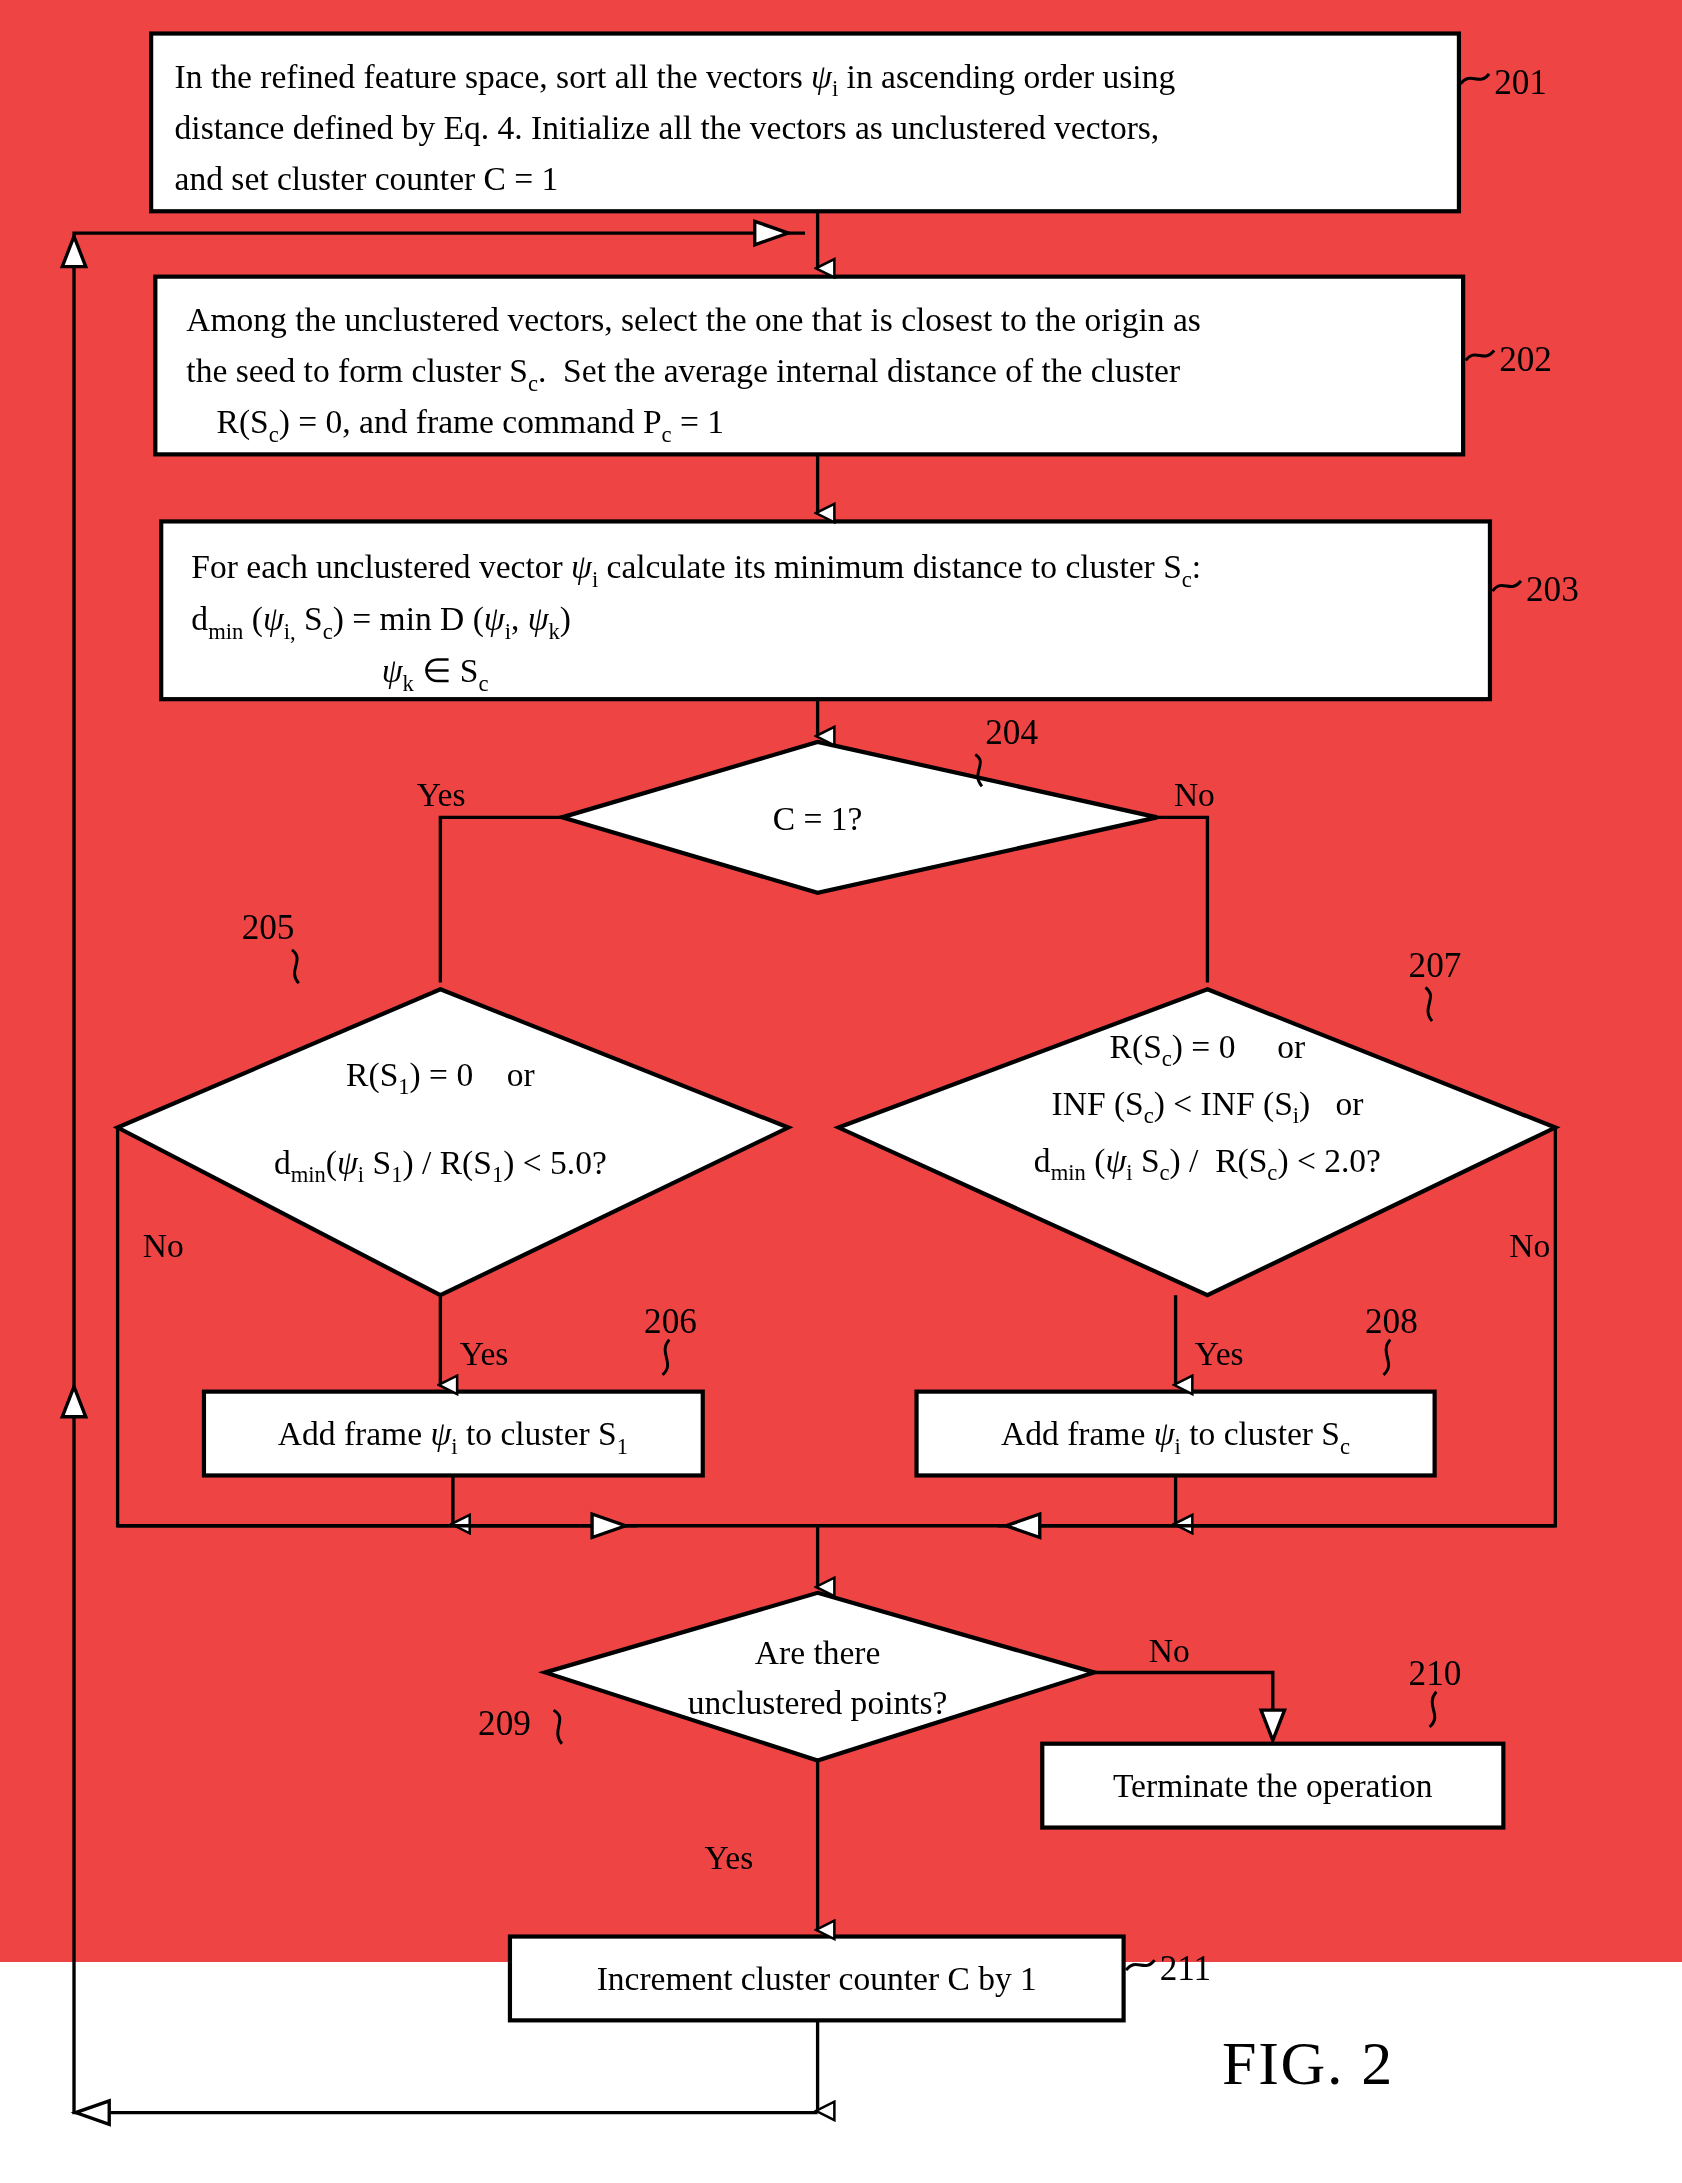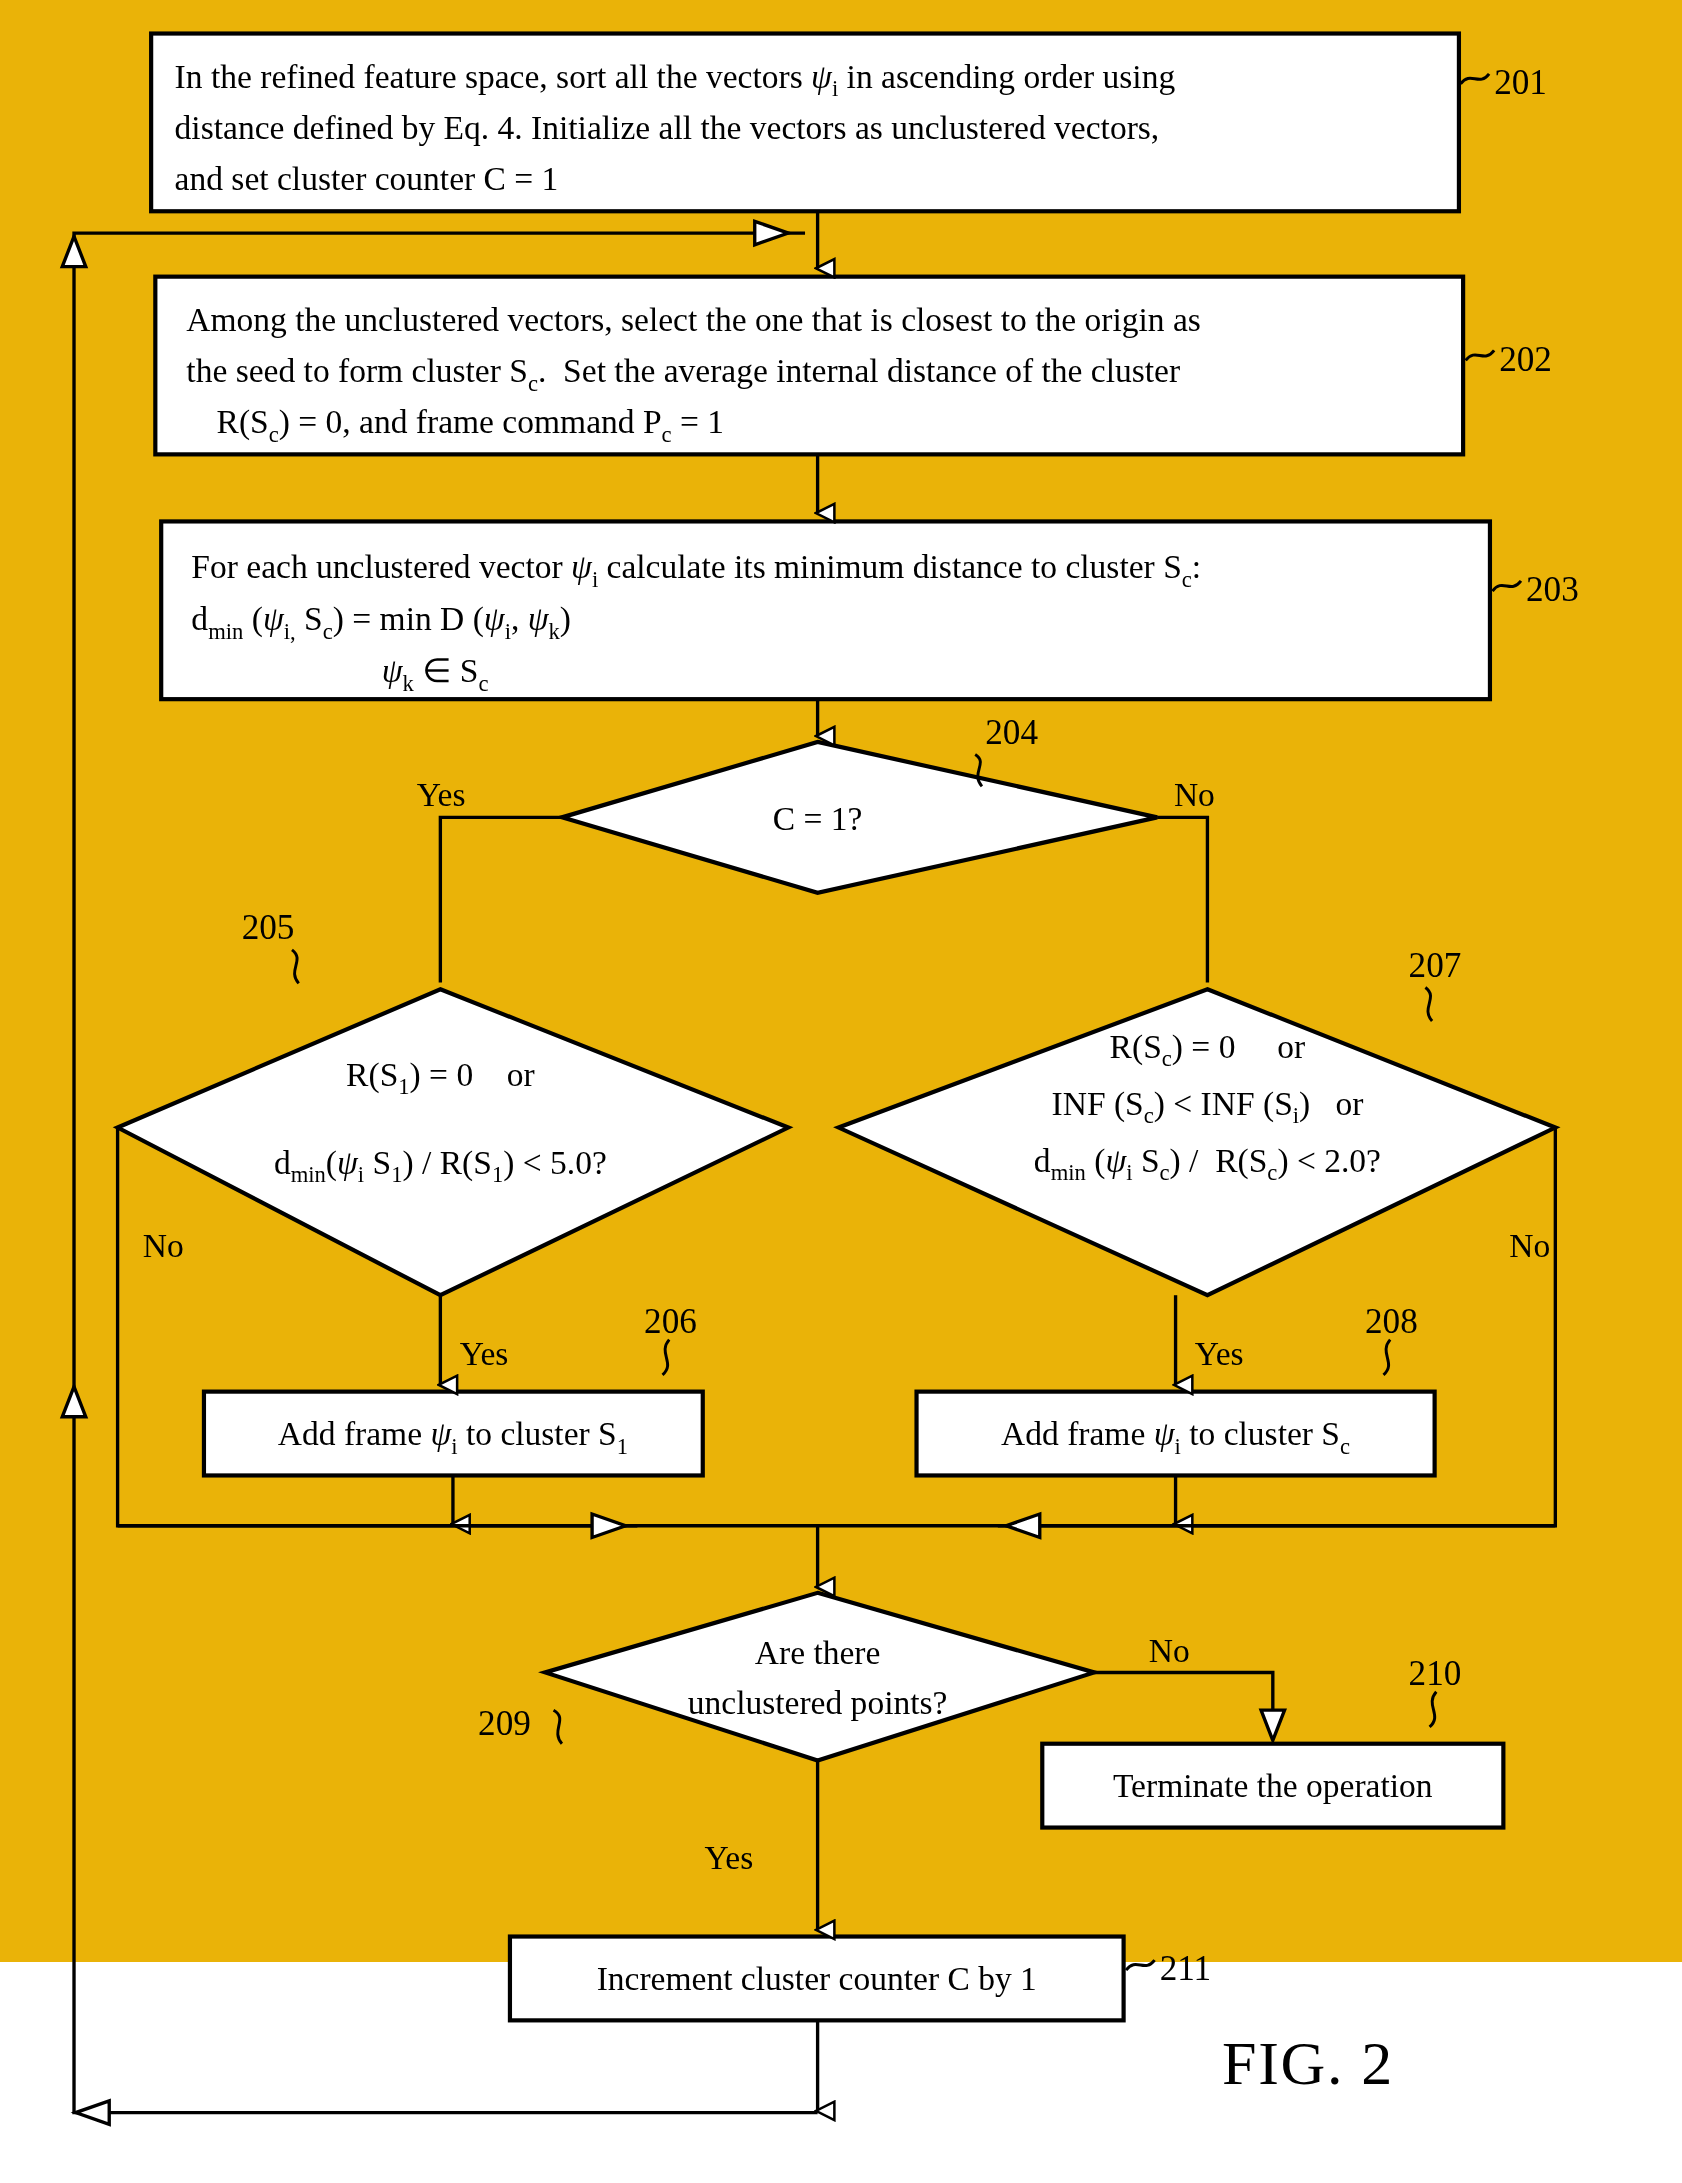--- a/index.html
+++ b/index.html
@@ -1,17 +1,17 @@
 <!DOCTYPE html>
 <html style="font-size:13.4px"><head>
 <meta charset="utf-8">
 <style>
   html,body{margin:0;padding:0;background:#ffffff;}
   body{width:1683px;height:2183px;overflow:hidden;font-family:"Liberation Serif",serif;}
-  #figure{position:relative;width:1683px;height:1962px;background:#eab308;}
+  #figure{position:relative;width:1683px;height:1962px;background:#ef4444;}
   svg{display:block;}
   .ln{stroke:#000;stroke-width:4;fill:none;}
   .ln-thin{stroke:#000;stroke-width:3.5;fill:none;}
   .shape{stroke:#000;stroke-width:5;fill:#fff;}
   text{font-family:"Liberation Serif",serif;fill:#000;}
   .boxtext{font-size:40px;}
   .reftext{font-size:42px;}
   .labeltext{font-size:40px;}
   .figtext{font-size:74px;letter-spacing:2px;}
   .sub{font-size:27px;}

